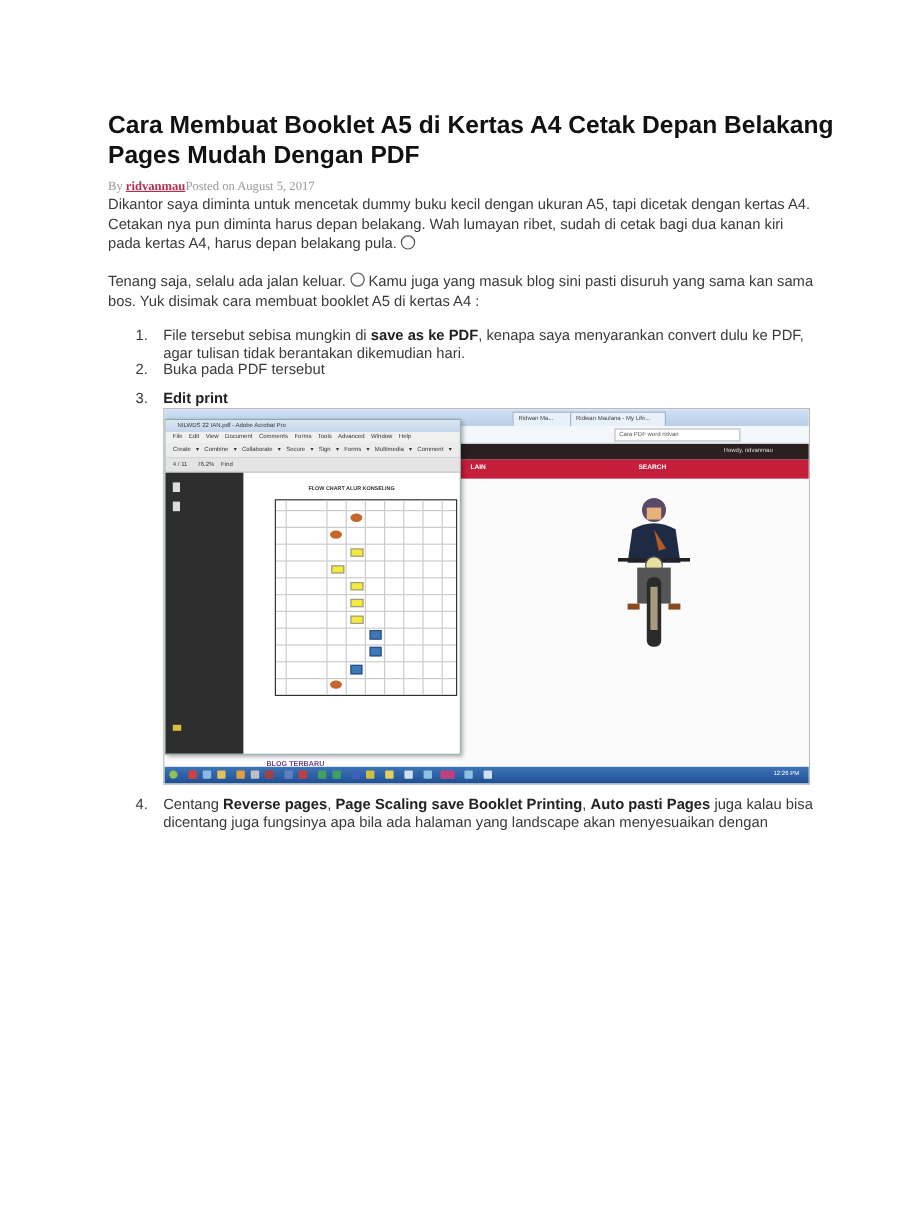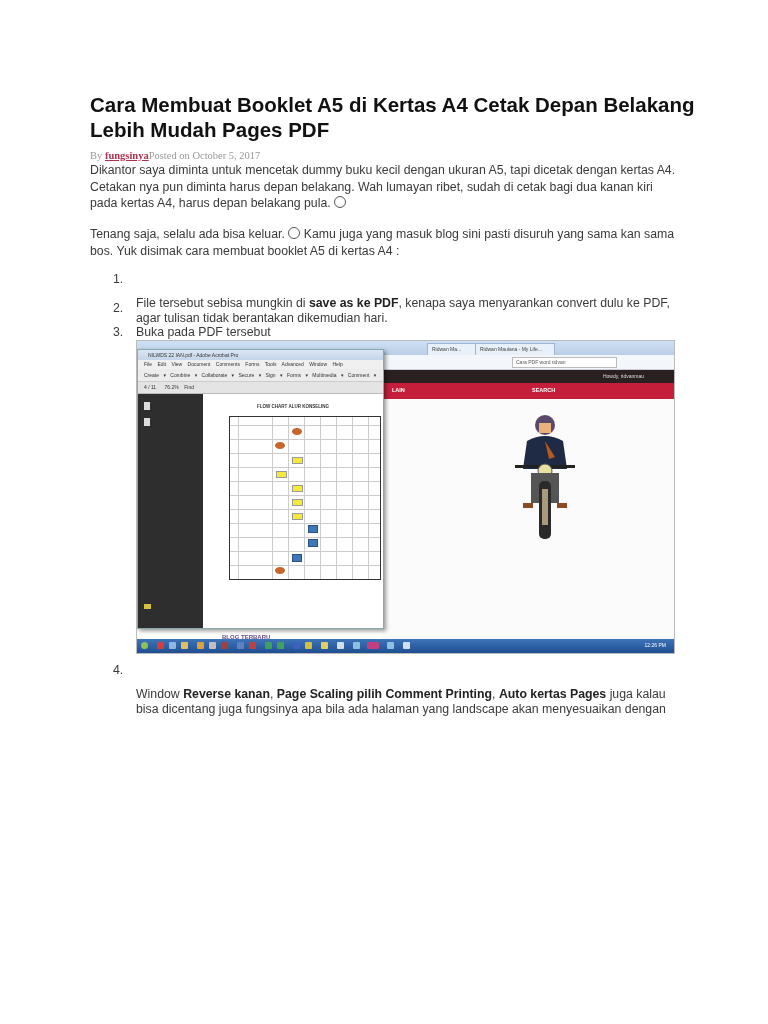--- a/index.html
+++ b/index.html
@@ -4,21 +4,21 @@
 <style>
   html, body { margin:0; padding:0; background:#ffffff; }
   body { width:768px; height:1024px; position:relative; overflow:hidden; font-family:"Liberation Sans", sans-serif; color:#333; }
   .title { position:absolute; left:90px; top:92px; width:620px; font-family:"Liberation Sans", sans-serif; font-weight:bold; font-size:20.5px; line-height:25px; color:#111; margin:0; }
   .byline { position:absolute; left:90px; top:150px; font-family:"Liberation Serif", serif; font-size:10.5px; color:#999; }
   .byline .author { color:#b03050; text-decoration:underline; font-weight:bold; }
   .para { position:absolute; left:90px; width:590px; font-size:12.3px; line-height:16.5px; color:#3a3a3a; margin:0; }
   .emoji { display:inline-block; width:10px; height:10px; border:1px solid #555; border-radius:50%; vertical-align:-1px; }
   .li { position:absolute; left:113px; width:570px; font-size:12.3px; line-height:14.5px; color:#3a3a3a; }
   .li .num { position:absolute; left:0; width:18px; }
-  .li .txt { position:absolute; left:23px; width:550px;margin-top:24px; }
+  .li .txt { position:absolute; left:23px; width:550px; }
   .li b { color:#222; }
 
   
   .shot { position:absolute; left:136px; top:340px; width:537px; height:312px; background:#fff; overflow:hidden; border:1px solid #bbb; }
   .browser-tabs { position:absolute; left:0; top:0; width:537px; height:14px; background:linear-gradient(#cfe0f3,#b9cfe8); }
   .btab { position:absolute; top:2px; height:11px; background:#e8f0fa; border:1px solid #9fb6d2; font-size:5px; line-height:11px; color:#444; padding:0 4px; white-space:nowrap; overflow:hidden; }
   .browser-bar { position:absolute; left:245px; top:14px; width:292px; height:14px; background:#f3f6fa; border-bottom:1px solid #ccd; }
   .urlbox { position:absolute; left:130px; top:2px; width:100px; height:9px; border:1px solid #bbb; background:#fff; font-size:5px; line-height:9px; color:#555; padding-left:3px; }
   .site-dark { position:absolute; left:245px; top:29px; width:292px; height:13px; background:#2a2020; }
   .site-user { position:absolute; right:30px; top:2px; font-size:5px; color:#ddd; line-height:9px; }
@@ -44,33 +44,33 @@
   .rb { background:#3e78b8; border:1px solid #2a4f80; width:8px; height:6px; }
 
   .blog-terbaru { position:absolute; left:85px; top:293px; font-size:6px; font-weight:bold; color:#6a4a8a; }
   .taskbar { position:absolute; left:0; top:298px; width:537px; height:14px; background:linear-gradient(#3d74b8,#1f4e92); }
   .tb-icon { position:absolute; top:3px; width:7px; height:7px; border-radius:1px; }
   .tray { position:absolute; right:8px; top:3px; font-size:5px; color:#fff; }
 </style>
 </head>
 <body>
 
-<h1 class="title">Cara Membuat Booklet A5 di Kertas A4 Cetak Depan Belakang Lebih Mudah Pages PDF</h1>
+<h1 class="title">Cara Membuat Booklet A5 di Kertas A4 Cetak Depan Belakang Pages Mudah Dengan PDF</h1>
 
 <div class="byline">
-  <span>By </span><a class="author">fungsinya</a><span>Posted on October 5, 2017</span>
+  <span>By </span><a class="author">ridvanmau</a><span>Posted on August 5, 2017</span>
 </div>
 
 <p class="para" style="top:162px;">
   <span>Dikantor saya diminta untuk mencetak dummy buku kecil dengan ukuran A5, tapi dicetak dengan kertas A4. Cetakan nya pun diminta harus depan belakang. Wah lumayan ribet, sudah di cetak bagi dua kanan kiri pada kertas A4, harus depan belakang pula.</span>
   <span class="emoji"></span>
 </p>
 
 <p class="para" style="top:226px;">
-  <span>Tenang saja, selalu ada bisa keluar.</span>
+  <span>Tenang saja, selalu ada jalan keluar.</span>
   <span class="emoji"></span>
   <span>Kamu juga yang masuk blog sini pasti disuruh yang sama kan sama bos. Yuk disimak cara membuat booklet A5 di kertas A4 :</span>
 </p>
 
 <div class="li" style="top:272px;">
   <span class="num">1.</span>
   <span class="txt"><span>File tersebut sebisa mungkin di </span><b>save as ke PDF</b><span>, kenapa saya menyarankan convert dulu ke PDF, agar tulisan tidak berantakan dikemudian hari.</span></span>
 </div>
 <div class="li" style="top:301px;">
   <span class="num">2.</span>
@@ -185,14 +185,14 @@
     <div class="tb-icon" style="left:216px;background:#90c0e0;"></div>
     <div class="tb-icon" style="left:230px;background:#c04080;width:12px;"></div>
     <div class="tb-icon" style="left:250px;background:#90c0e0;"></div>
     <div class="tb-icon" style="left:266px;background:#d0e0f0;"></div>
     <span class="tray">12:26 PM</span>
   </div>
 </div>
 
 <div class="li" style="top:663px;">
   <span class="num">4.</span>
-  <span class="txt"><span>Window </span><b>Reverse kanan</b><span>, </span><b>Page Scaling pilih Comment Printing</b><span>, </span><b>Auto kertas Pages</b><span> juga kalau bisa dicentang juga fungsinya apa bila ada halaman yang landscape akan menyesuaikan dengan</span></span>
+  <span class="txt"><span>Centang </span><b>Reverse pages</b><span>, </span><b>Page Scaling save Booklet Printing</b><span>, </span><b>Auto pasti Pages</b><span> juga kalau bisa dicentang juga fungsinya apa bila ada halaman yang landscape akan menyesuaikan dengan</span></span>
 </div>
 
 </body></html>

